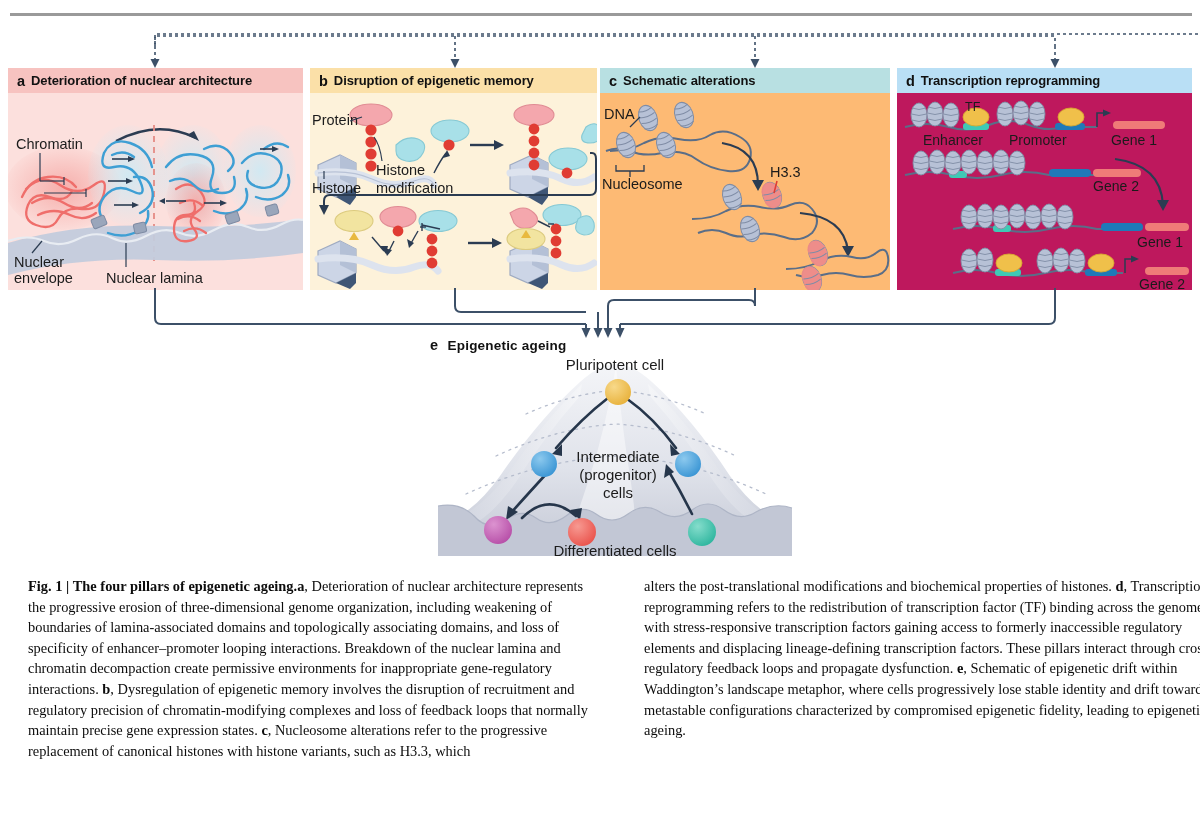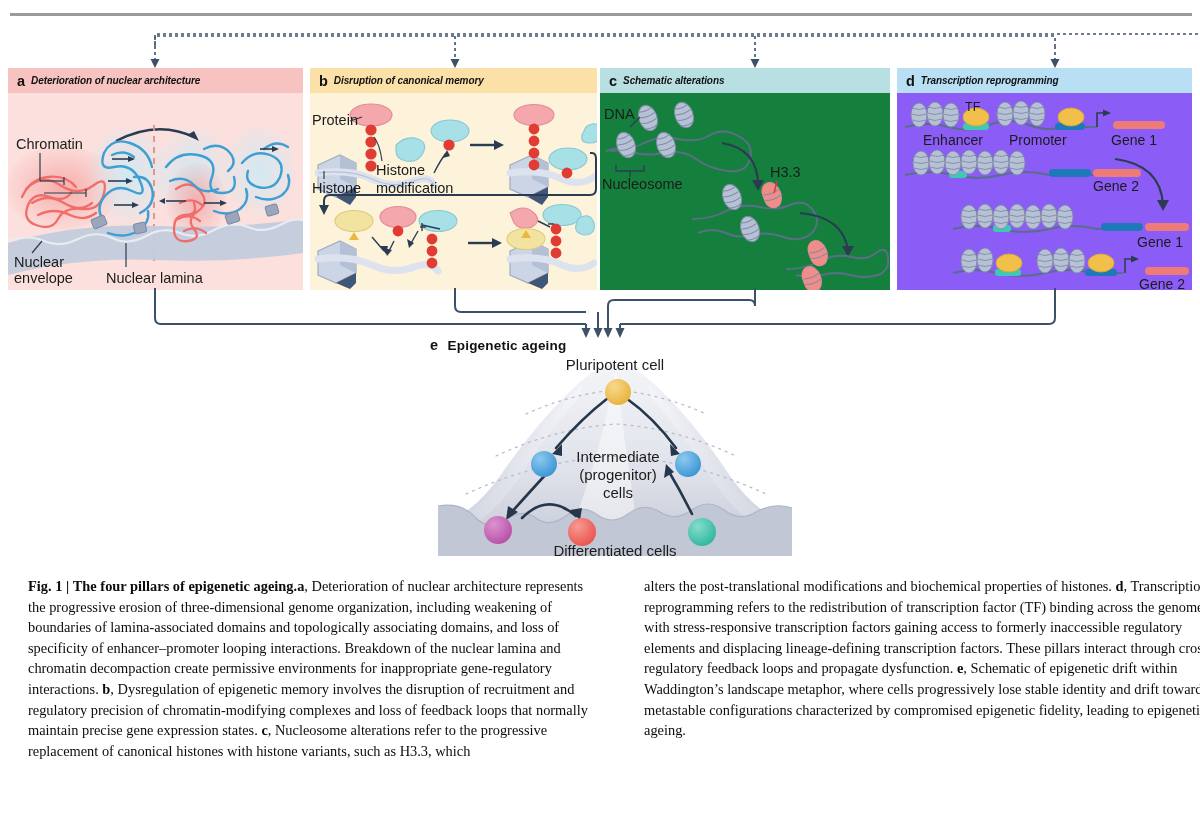--- a/index.html
+++ b/index.html
@@ -18,36 +18,36 @@
   .top-rule{position:absolute;left:10px;top:13px;width:1182px;height:3px;background:#9a9a9a;}
 
   
   .top-connector{position:absolute;left:0;top:16px;width:1200px;height:52px;}
 
   
   .panels{position:absolute;left:8px;top:68px;width:1184px;height:222px;}
   .panel{position:absolute;top:0;height:222px;overflow:hidden;}
   .panel .hdr{height:25px;display:flex;align-items:center;padding-left:9px;box-sizing:border-box;}
   .panel .hdr .letter{font-weight:bold;font-size:14.5px;margin-right:6px;color:#111;}
-  .panel .hdr .ttl{font-weight:bold;font-size:10px;color:#111;letter-spacing:-0.1px;font-style:italic;}
+  .panel .hdr .ttl{font-weight:bold;font-size:13px;color:#111;letter-spacing:-0.1px;}
   .panel .body{position:relative;height:197px;}
   .panel svg{position:absolute;left:0;top:0;}
 
   #panel-a{left:0px;width:295px;}
   #panel-a .hdr{background:#f7c3c0;}
   #panel-a .body{background:#fce0dd;padding-left:36px;}
   #panel-b{left:302px;width:287px;}
   #panel-b .hdr{background:#fbe0a8;}
   #panel-b .body{background:#fdf2da;}
   #panel-c{left:592px;width:290px;}
   #panel-c .hdr{background:#b8e0e2;}
-  #panel-c .body{background:#15803d;}
+  #panel-c .body{background:#fdba74;}
   #panel-d{left:889px;width:295px;}
   #panel-d .hdr{background:#b9dff5;}
-  #panel-d .body{background:#8b5cf6;}
+  #panel-d .body{background:#be185d;}
 
   
   .bottom-connector{position:absolute;left:0;top:288px;width:1200px;height:52px;}
 
   
   .panel-e{position:absolute;left:430px;top:336px;width:370px;height:230px;}
   .panel-e .e-hdr{position:absolute;left:0;top:0;width:370px;}
   .panel-e .e-hdr .letter{font-weight:bold;font-size:14.5px;margin-right:5px;}
   .panel-e .e-hdr .ttl{font-weight:bold;font-size:13.5px;letter-spacing:0.2px;}
 
@@ -203,21 +203,21 @@
 
           <text class="svg-text" x="98" y="190" font-size="14.5">Nuclear lamina</text>
           <path d="M118 174 L118 150" stroke="#2b3c52" stroke-width="1.2" fill="none"></path>
         </svg>
       </div>
     </div>
 
     <div class="panel" id="panel-b">
       <div class="hdr">
         <span class="letter">b</span>
-        <span class="ttl">Disruption of canonical memory</span>
+        <span class="ttl">Disruption of epigenetic memory</span>
       </div>
       <div class="body">
         <svg width="287" height="197" viewBox="0 0 287 197">
 
           <g>
 
             <path d="M8 72 L30 62 L46 70 L46 94 L26 104 L8 96 Z" fill="#ccd5e6" stroke="#9fabc2" stroke-width="1.2"></path>
             <path d="M30 62 L46 70 L46 94 L30 86 Z" fill="#b4c0d6"></path>
             <path d="M26 104 L40 112 L46 104 L46 94 Z" fill="#3f5676"></path>
 

